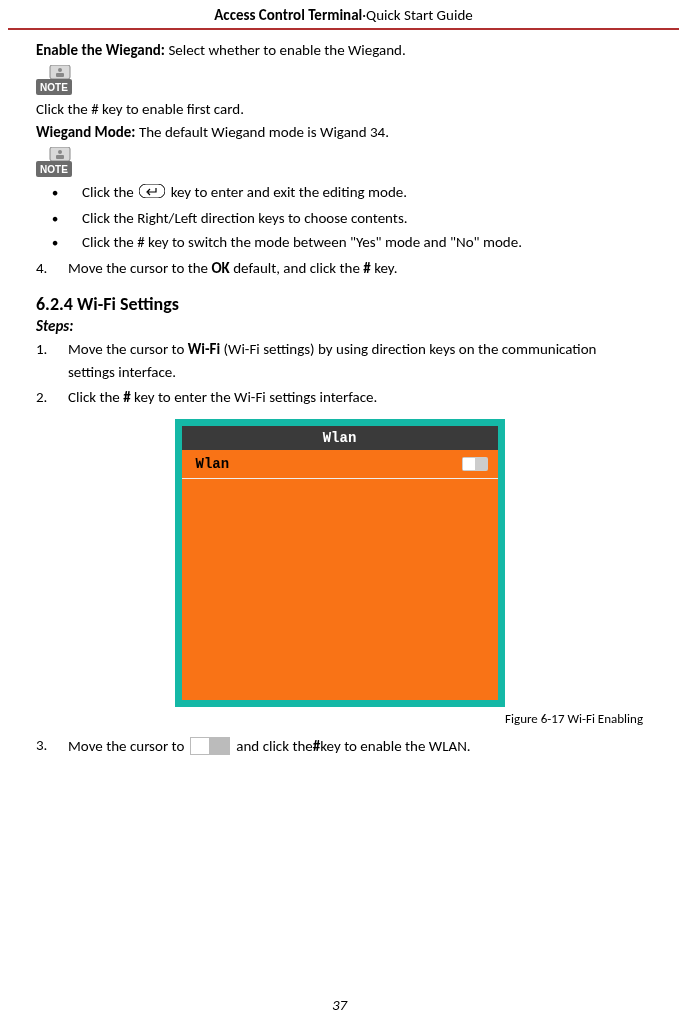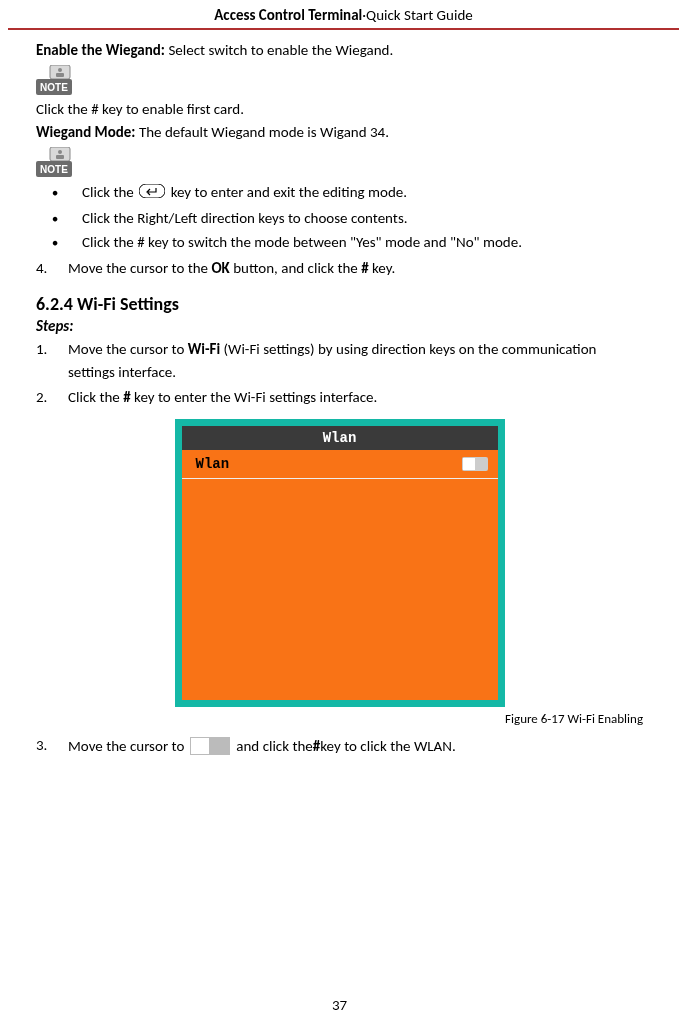--- a/index.html
+++ b/index.html
@@ -162,40 +162,41 @@
       height: 16px;
       background: #fff;
     }
     .page-number {
       position: absolute;
       bottom: 12px;
       left: 0;
       right: 0;
       text-align: center;
       font-size: 15px;
+      font-style: italic;
     }
     .step-inline {
       display: flex;
       align-items: center;
       flex-wrap: wrap;
       line-height: 1.6;
     }
   </style>
 </head>
 <body>
 
 <div class="page-header">
   <span class="bold-part">Access Control Terminal</span><span>·</span><span>Quick Start Guide</span>
 </div>
 
 <div class="content">
 
   <p class="para">
     <span class="bold">Enable the Wiegand:</span>
-    <span>Select switch to enable the Wiegand.</span>
+    <span>Select whether to enable the Wiegand.</span>
   </p>
 
   <div class="note-icon">
     <svg width="50" height="30" viewBox="0 0 50 30">
       <rect x="14" y="0" width="20" height="14" rx="2" fill="#d9d9d9" stroke="#888" stroke-width="1"></rect>
       <circle cx="24" cy="5" r="2" fill="#888"></circle>
       <rect x="20" y="8" width="8" height="4" rx="1" fill="#888"></rect>
       <rect x="0" y="14" width="36" height="16" rx="2" fill="#6b6b6b"></rect>
       <text x="18" y="26" font-family="Arial" font-size="10" font-weight="bold" fill="#fff" text-anchor="middle">NOTE</text>
     </svg>
@@ -230,21 +231,21 @@
       <span>key to enter and exit the editing mode.</span>
     </li>
     <li>Click the Right/Left direction keys to choose contents.</li>
     <li>Click the # key to switch the mode between "Yes" mode and "No" mode.</li>
   </ul>
 
   <ol class="steps">
     <li>
       <span class="num">4.</span>
       <span class="txt">
-        <span>Move the cursor to the </span><span class="bold">OK</span><span> button, and click the </span><span class="bold">#</span><span> key.</span>
+        <span>Move the cursor to the </span><span class="bold">OK</span><span> default, and click the </span><span class="bold">#</span><span> key.</span>
       </span>
     </li>
   </ol>
 
   <h2 class="section-title">6.2.4 Wi-Fi Settings</h2>
   <p class="steps-label">Steps:</p>
 
   <ol class="steps">
     <li>
       <span class="num">1.</span>
@@ -272,20 +273,20 @@
   <p class="figure-caption">Figure 6-17 Wi-Fi Enabling</p>
 
   <ol class="steps">
     <li>
       <span class="num">3.</span>
       <span class="txt step-inline">
         <span>Move the cursor to</span>
         <span class="inline-toggle"></span>
         <span>and click the </span>
           <span class="bold">#</span>
-          <span> key to click the WLAN.</span>
+          <span> key to enable the WLAN.</span>
       </span>
     </li>
   </ol>
 
 </div>
 
 <div class="page-number">37</div>
 
 </body></html>

